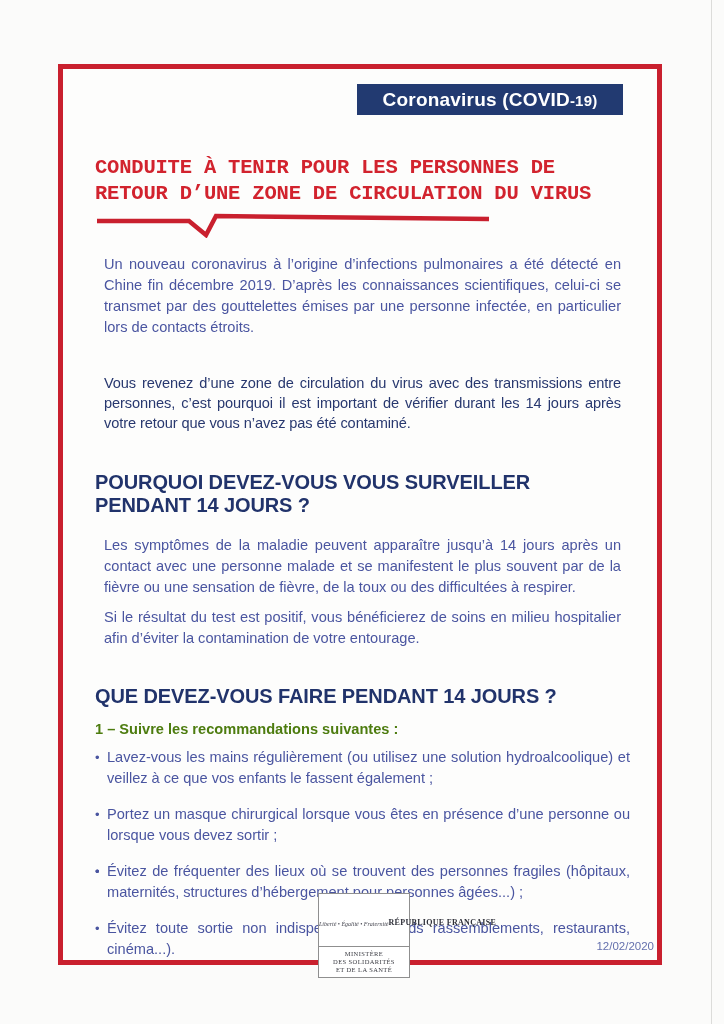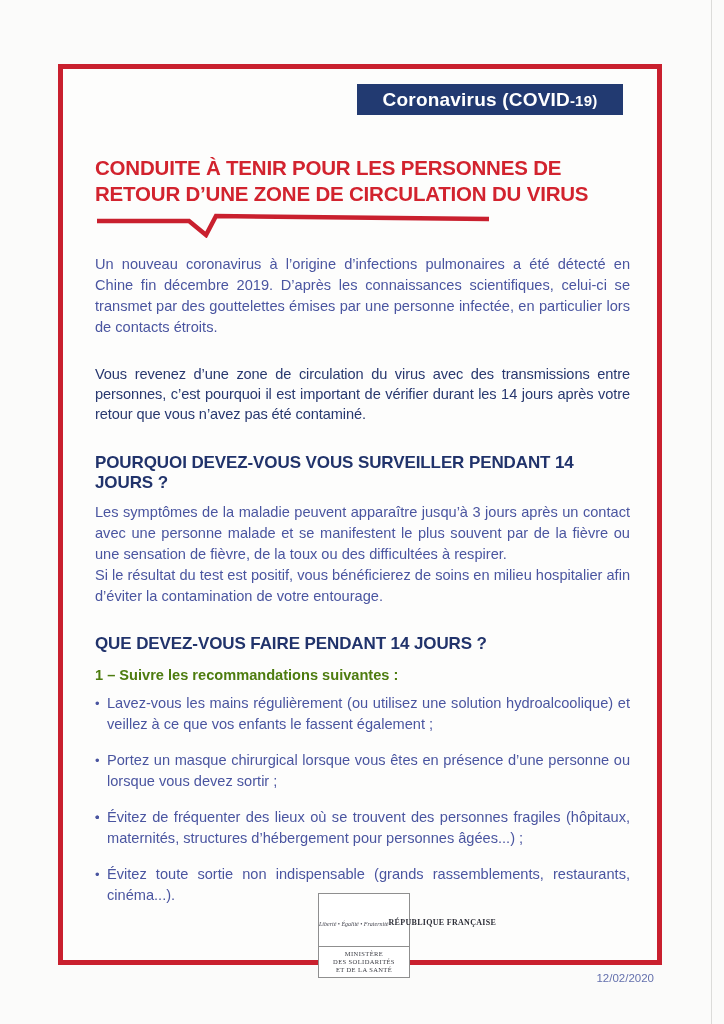--- a/index.html
+++ b/index.html
@@ -43,43 +43,44 @@
   }
   .banner .suffix{font-size:15px;font-weight:700;}
   .doc-title{
     margin-top:40px;
     color:#d2232e;
     font-size:20.5px;
     line-height:26px;
     font-weight:700;
     letter-spacing:-0.2px;
     max-width:520px;
+    font-family:Liberation Mono, monospace;
   }
   .title-rule{margin-top:6px;display:block;}
-  p{margin:0;}
+  p{margin:9px;}
   .body-text{
     color:#4a55a0;
     font-size:14.6px;
     line-height:21px;
     text-align:justify;
   }
   .intro-p1{margin-top:16px;}
   .intro-p2{
     margin-top:26px;
     color:#28386f;
     font-weight:400;
     font-size:14.6px;
     line-height:20px;
     text-align:justify;
     letter-spacing:-0.1px;
   }
   h2{
     margin:0;
     color:#21336b;
-    font-size:17px;
+    font-size:20px;
     font-weight:700;
     letter-spacing:-0.1px;
   }
   .h2-surveiller{margin-top:29px;}
   .para-block{margin-top:9px;}
   .h2-faire{margin-top:27px;}
   .subheading{
     margin-top:13px;
     color:#4d7c0f;
     font-weight:700;
@@ -144,21 +145,21 @@
     font-family:"Liberation Serif", serif;
     font-size:6.5px;
     letter-spacing:0.4px;
     color:#3a3b42;
     text-align:center;
     white-space:pre-line;
     line-height:8px;
   }
   .doc-date{
     position:absolute;
-    right:70px;top:972px;
+    right:70px;top:940px;
     color:#6470ad;
     font-size:11.5px;
     z-index:4;
   }
 </style>
 </head>
 <body>
 
 <div class="scan-edge"></div>
 
@@ -175,21 +176,21 @@
       <path d="M2,8 L94,8 L111,22 L121,3 L394,6" fill="none" stroke="#c9202e" stroke-width="4.5"></path>
     </svg>
 
     <p class="body-text intro-p1">Un nouveau coronavirus à l’origine d’infections pulmonaires a été détecté en Chine fin décembre 2019. D’après les connaissances scientifiques, celui-ci se transmet par des gouttelettes émises par une personne infectée, en particulier lors de contacts étroits.</p>
 
     <p class="intro-p2">Vous revenez d’une zone de circulation du virus avec des transmissions entre personnes, c’est pourquoi il est important de vérifier durant les 14 jours après votre retour que vous n’avez pas été contaminé.</p>
 
     <h2 class="h2-surveiller">POURQUOI DEVEZ-VOUS VOUS SURVEILLER PENDANT 14 JOURS ?</h2>
 
     <div class="para-block">
-      <p class="body-text">Les symptômes de la maladie peuvent apparaître jusqu’à 3 jours après un contact avec une personne malade et se manifestent le plus souvent par de la fièvre ou une sensation de fièvre, de la toux ou des difficultées à respirer.</p>
+      <p class="body-text">Les symptômes de la maladie peuvent apparaître jusqu’à 14 jours après un contact avec une personne malade et se manifestent le plus souvent par de la fièvre ou une sensation de fièvre, de la toux ou des difficultées à respirer.</p>
       <p class="body-text">Si le résultat du test est positif, vous bénéficierez de soins en milieu hospitalier afin d’éviter la contamination de votre entourage.</p>
     </div>
 
     <h2 class="h2-faire">QUE DEVEZ-VOUS FAIRE PENDANT 14 JOURS ?</h2>
 
     <div class="subheading">1 – Suivre les recommandations suivantes :</div>
 
     <ul class="reco">
       <li><span class="bullet">•</span><span>Lavez-vous les mains régulièrement (ou utilisez une solution hydroalcoolique) et veillez à ce que vos enfants le fassent également ;</span></li>
       <li><span class="bullet">•</span><span>Portez un masque chirurgical lorsque vous êtes en présence d’une personne ou lorsque vous devez sortir ;</span></li>

